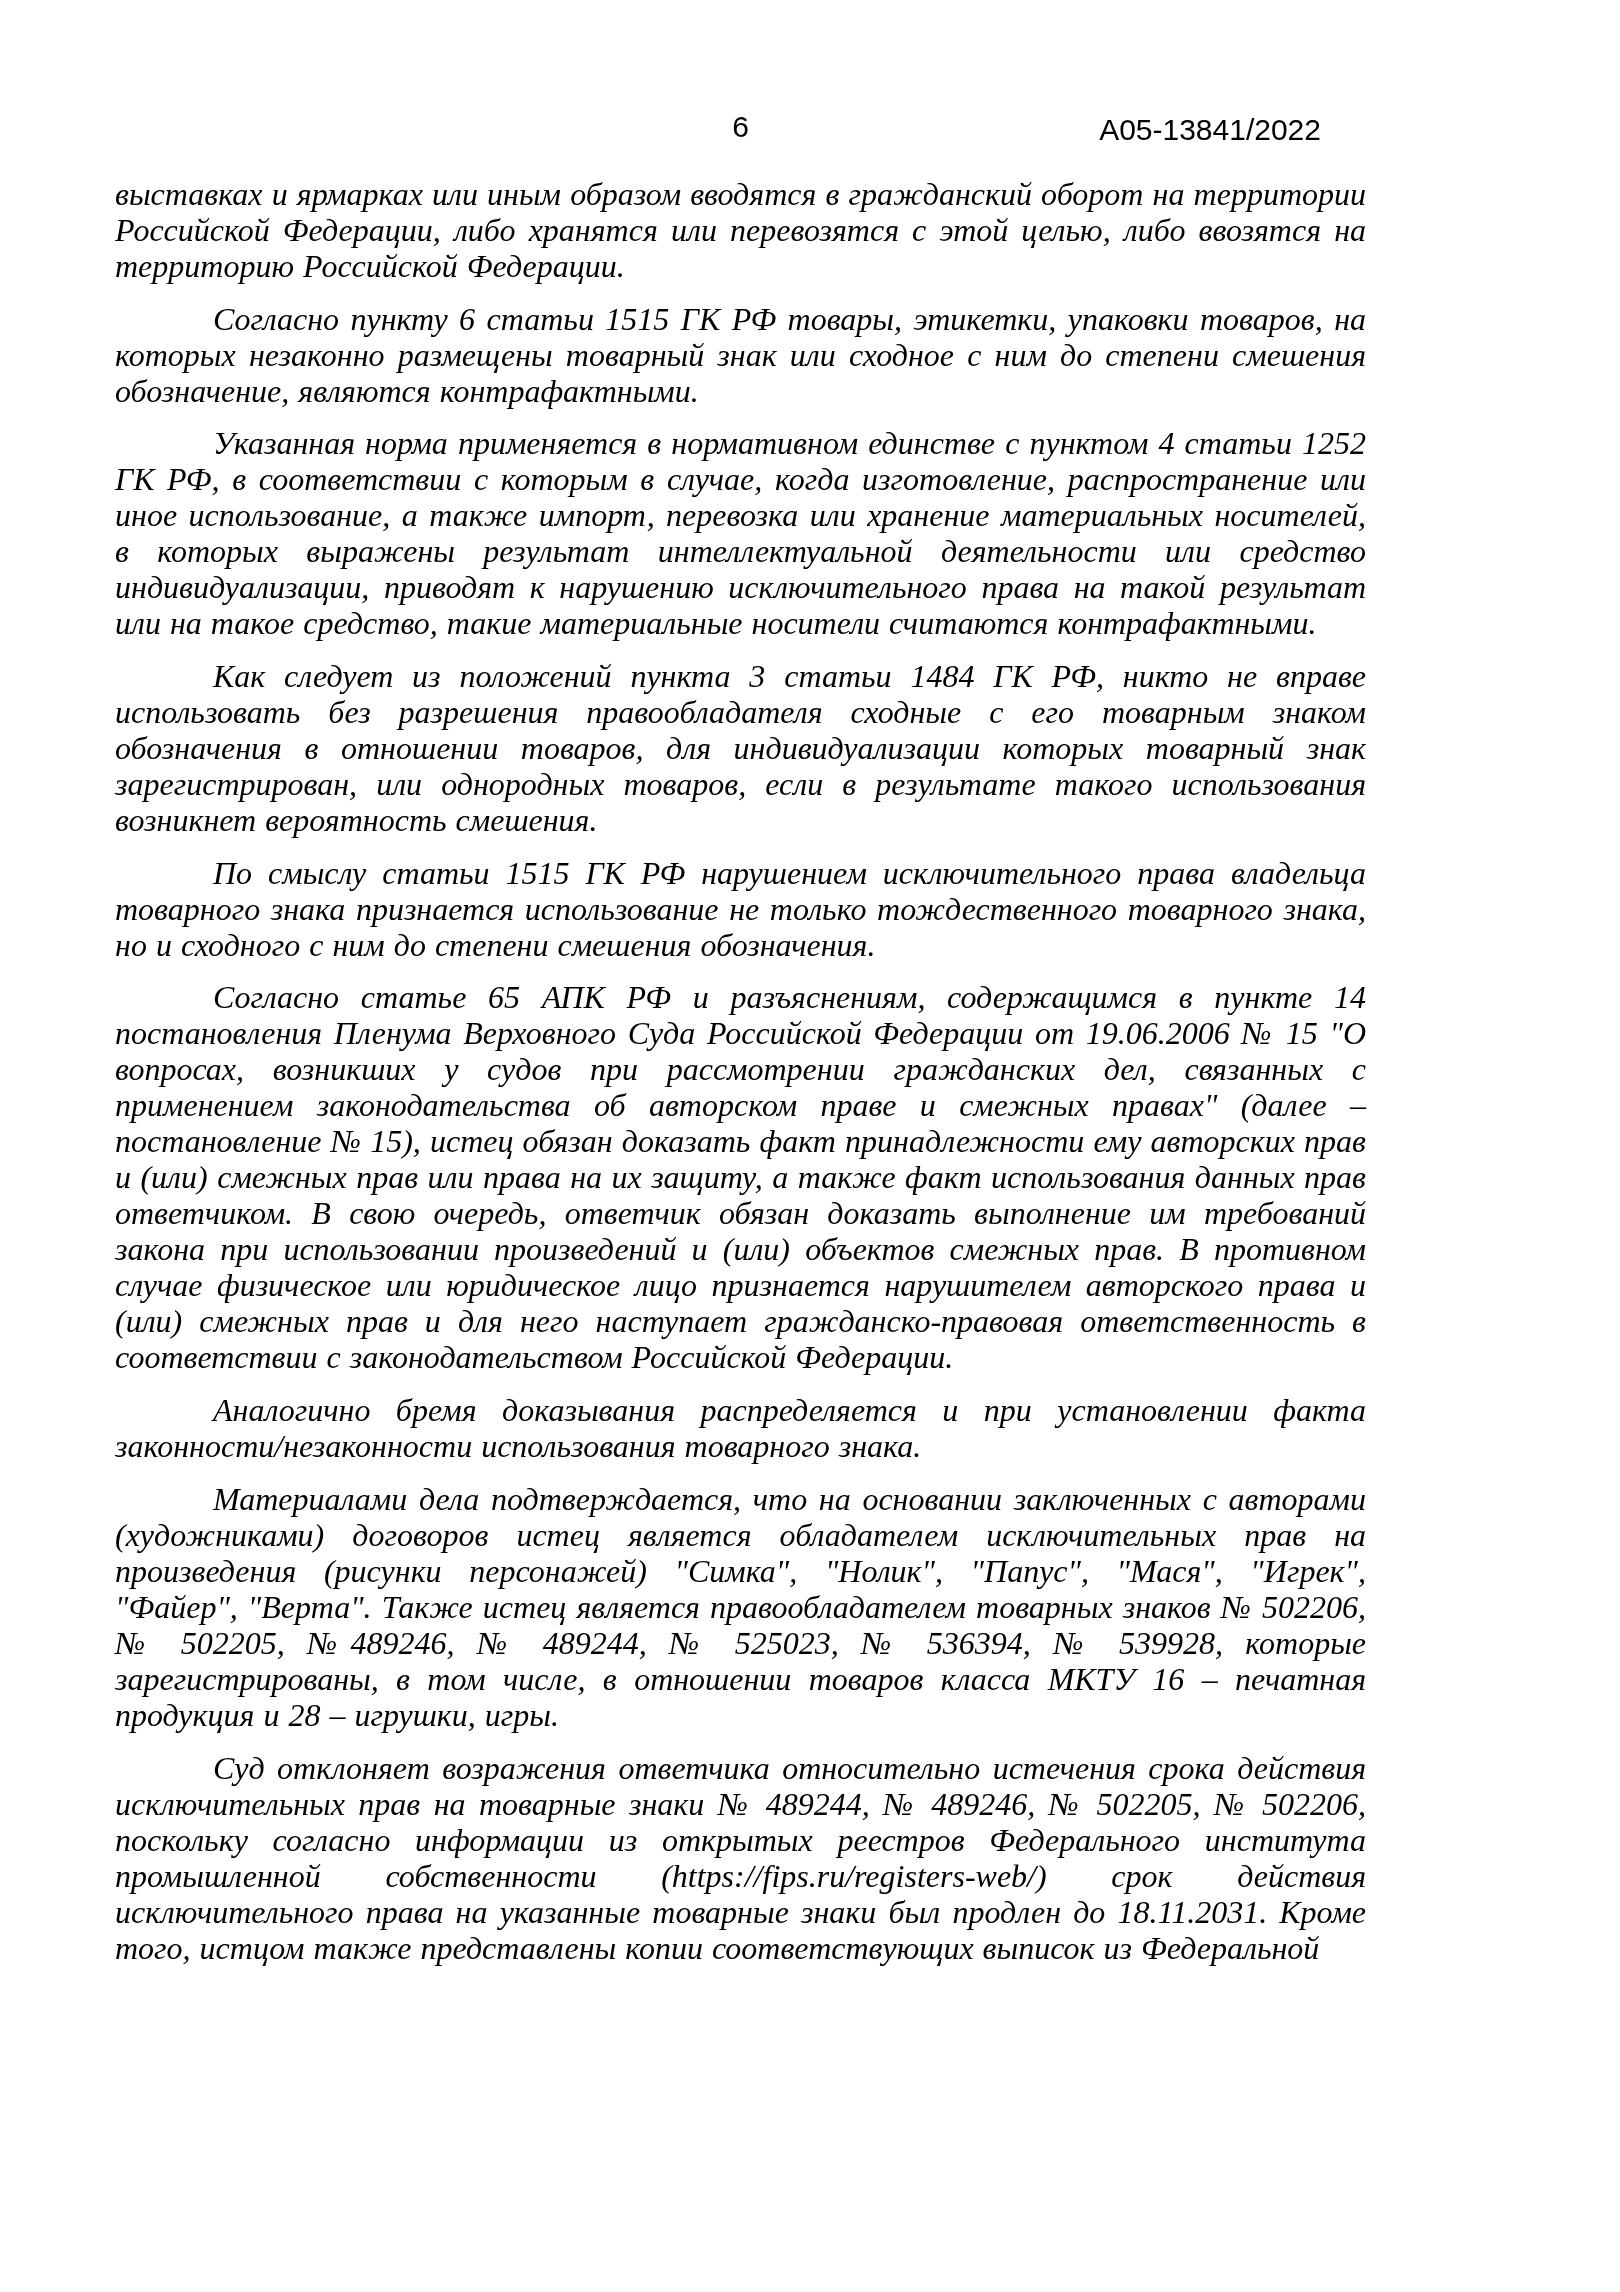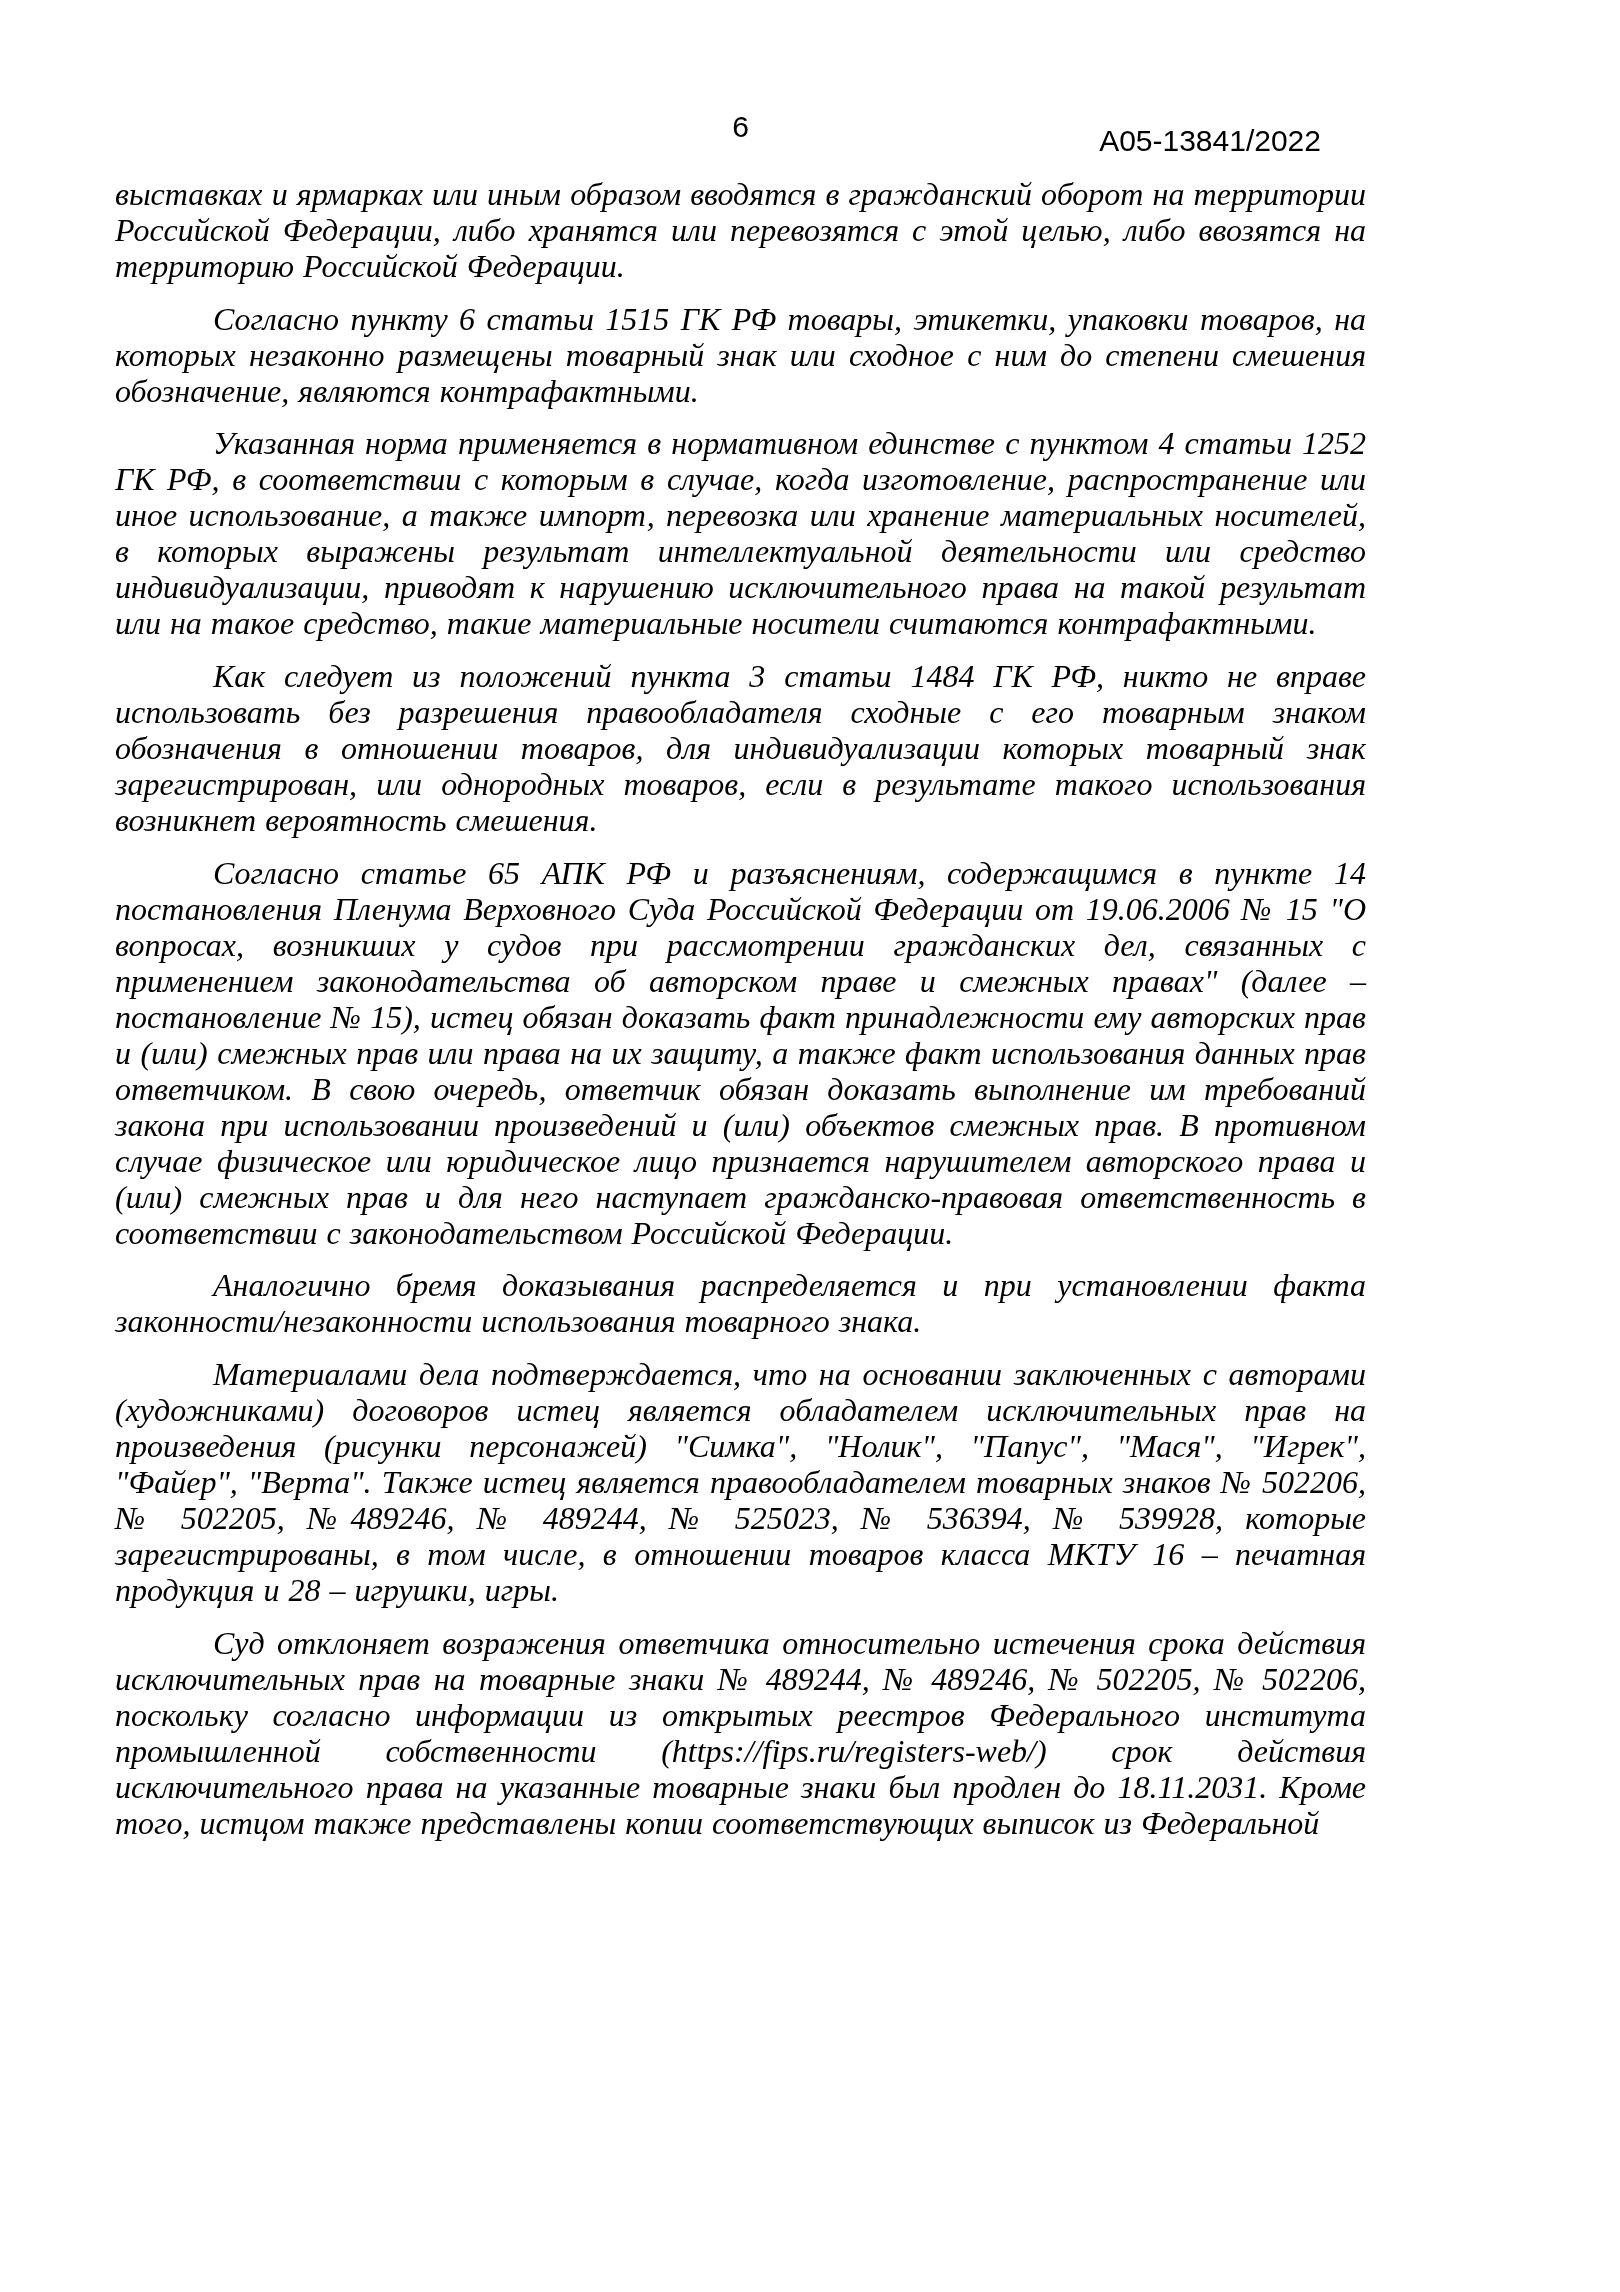--- a/index.html
+++ b/index.html
@@ -26,21 +26,21 @@
     line-height: 33px;
     color: #000000;
   }
   .page-number {
     display: block;
     text-align: center;
     width: 100%;
   }
   .case-number {
     position: absolute;
-    top: 14px;
+    top: 3px;
     right: 45px;
     white-space: nowrap;
   }
   .doc-body {
     position: absolute;
     left: 115px;
     top: 176px;
     width: 1251px;
     font-family: "Liberation Serif", serif;
     font-size: 32px;
@@ -68,20 +68,21 @@
     <span class="page-number">6</span>
     <span class="case-number">А05-13841/2022</span>
   </div>
 
   <main class="doc-body">
 
   <p class="continuation">выставках и ярмарках или иным образом вводятся в гражданский оборот на территории Российской Федерации, либо хранятся или перевозятся с этой целью, либо ввозятся на территорию Российской Федерации.</p>
       <p>Согласно пункту 6 статьи 1515 ГК РФ товары, этикетки, упаковки товаров, на которых незаконно размещены товарный знак или сходное с ним до степени смешения обозначение, являются контрафактными.</p>
       <p>Указанная норма применяется в нормативном единстве с пунктом 4 статьи 1252 ГК РФ, в соответствии с которым в случае, когда изготовление, распространение или иное использование, а также импорт, перевозка или хранение материальных носителей, в которых выражены результат интеллектуальной деятельности или средство индивидуализации, приводят к нарушению исключительного права на такой результат или на такое средство, такие материальные носители считаются контрафактными.</p>
       <p>Как следует из положений пункта 3 статьи 1484 ГК РФ, никто не вправе использовать без разрешения правообладателя сходные с его товарным знаком обозначения в отношении товаров, для индивидуализации которых товарный знак зарегистрирован, или однородных товаров, если в результате такого использования возникнет вероятность смешения.</p>
+      <p>По смыслу статьи 1515 ГК РФ нарушением исключительного права владельца товарного знака признается использование не только тождественного товарного знака, но и сходного с ним до степени смешения обозначения.</p>
       <p>Согласно статье 65 АПК РФ и разъяснениям, содержащимся в пункте 14 постановления Пленума Верховного Суда Российской Федерации от 19.06.2006 № 15 "О вопросах, возникших у судов при рассмотрении гражданских дел, связанных с применением законодательства об авторском праве и смежных правах" (далее – постановление № 15), истец обязан доказать факт принадлежности ему авторских прав и (или) смежных прав или права на их защиту, а также факт использования данных прав ответчиком. В свою очередь, ответчик обязан доказать выполнение им требований закона при использовании произведений и (или) объектов смежных прав. В противном случае физическое или юридическое лицо признается нарушителем авторского права и (или) смежных прав и для него наступает гражданско-правовая ответственность в соответствии с законодательством Российской Федерации.</p>
       <p>Аналогично бремя доказывания распределяется и при установлении факта законности/незаконности использования товарного знака.</p>
       <p>Материалами дела подтверждается, что на основании заключенных с авторами (художниками) договоров истец является обладателем исключительных прав на произведения (рисунки персонажей) "Симка", "Нолик", "Папус", "Мася", "Игрек", "Файер", "Верта". Также истец является правообладателем товарных знаков № 502206, № 502205, №489246, № 489244, № 525023, № 536394, № 539928, которые зарегистрированы, в том числе, в отношении товаров класса  МКТУ 16 – печатная продукция и  28 – игрушки, игры.</p>
       <p>Суд отклоняет возражения ответчика относительно истечения срока действия исключительных прав на товарные знаки № 489244, № 489246, № 502205,  № 502206, поскольку согласно информации из открытых реестров Федерального института промышленной собственности (https://fips.ru/registers-web/) срок действия исключительного права на указанные товарные знаки был продлен до 18.11.2031. Кроме того, истцом также представлены копии соответствующих выписок из Федеральной</p>
     </main>
 
 </div>
 
 
 </body></html>

